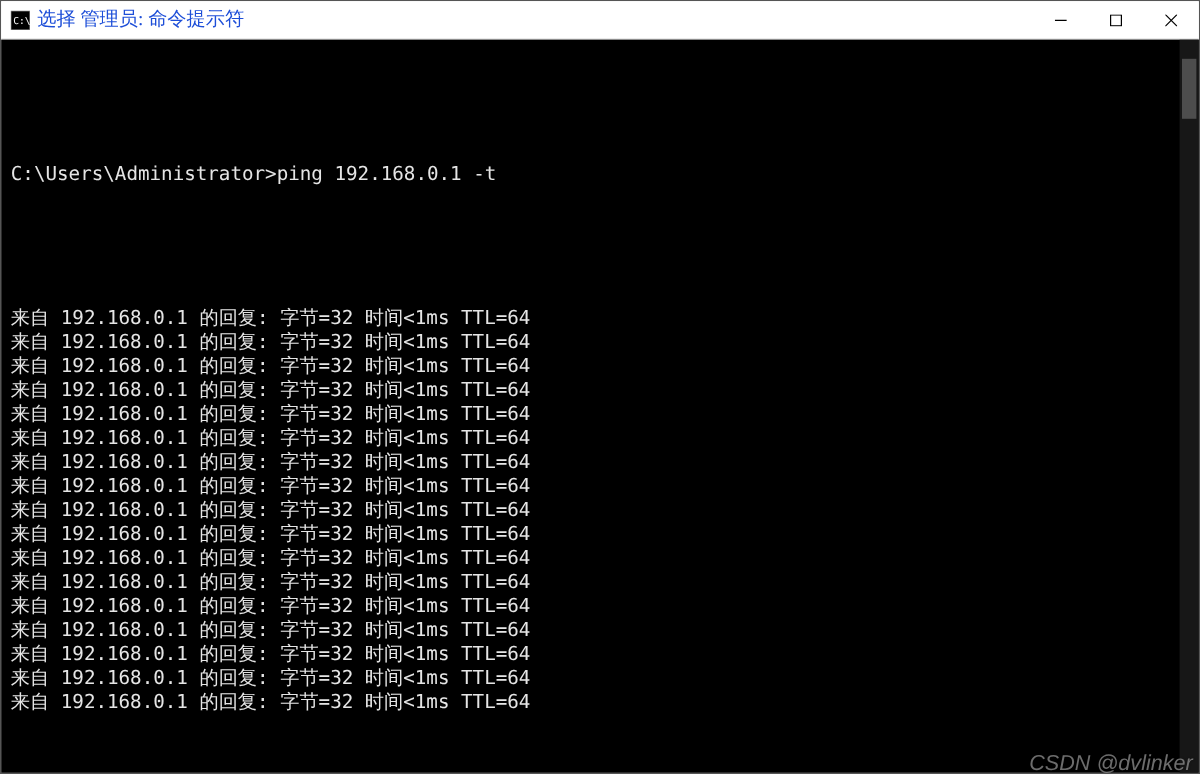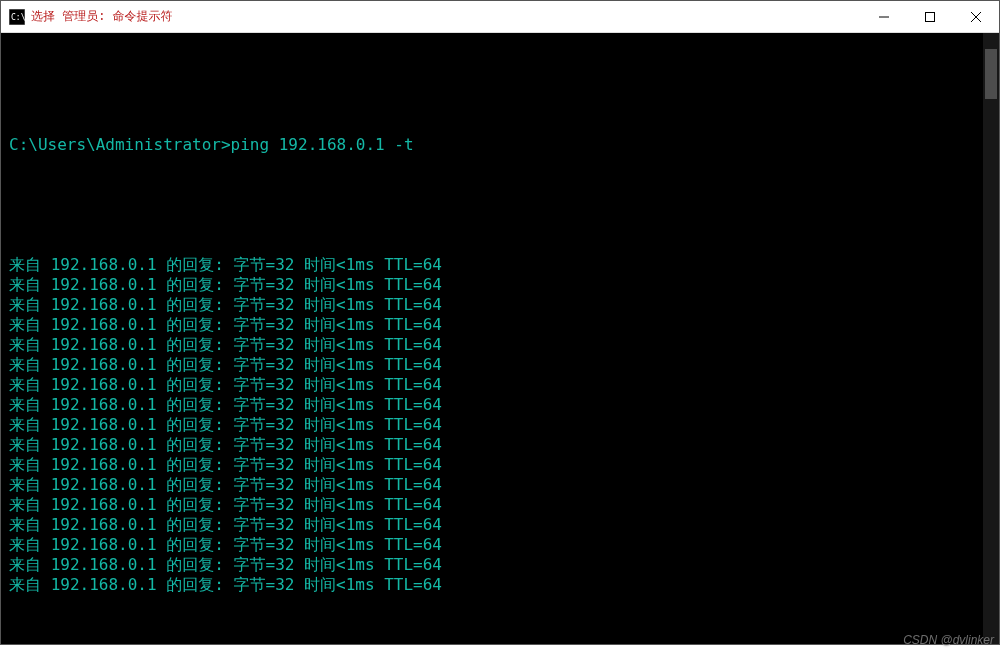--- a/index.html
+++ b/index.html
@@ -38,23 +38,23 @@
       padding-left: 8px;
     }
     .titlebar-icon {
       width: 16px;
       height: 16px;
       display: flex;
       align-items: center;
       justify-content: center;
     }
     .titlebar-title {
-      font-size: 12px;
-      color: #b91c1c;
-      font-family: Liberation Mono, monospace;
+      font-size: 16px;
+      color: #1d4ed8;
+      font-family: Liberation Serif, serif;
     }
     .titlebar-controls {
       display: flex;
       height: 100%;
     }
     .titlebar-btn {
       width: 46px;
       height: 100%;
       display: flex;
       align-items: center;
@@ -74,21 +74,21 @@
       padding: 2px 8px;
       overflow: hidden;
       position: relative;
       display: flex;
     }
     .terminal-content {
       flex: 1;
       font-family: "NSimSun", "SimSun", "Consolas", monospace;
       font-size: 16px;
       line-height: 20px;
-      color: #14b8a6;
+      color: #e5e5e5;
       white-space: pre;
     }
     .terminal-scrollbar {
       width: 16px;
       background: #171717;
       position: relative;
       margin: -2px -8px -2px 0;
     }
     .scrollbar-thumb {
       position: absolute;
@@ -99,21 +99,21 @@
       background: #4d4d4d;
     }
     .blank-line {
       height: 20px;
     }
     .watermark {
       position: absolute;
       bottom: 3px;
       right: 8px;
       color: rgba(180,180,180,0.6);
-      font-size: 12px;
+      font-size: 18px;
       font-style: italic;
       font-family: "Segoe UI", sans-serif;
       text-shadow: 0 0 2px rgba(0,0,0,0.3);
       pointer-events: none;
     }
   </style>
 </head>
 <body>
 
 <div class="window">

